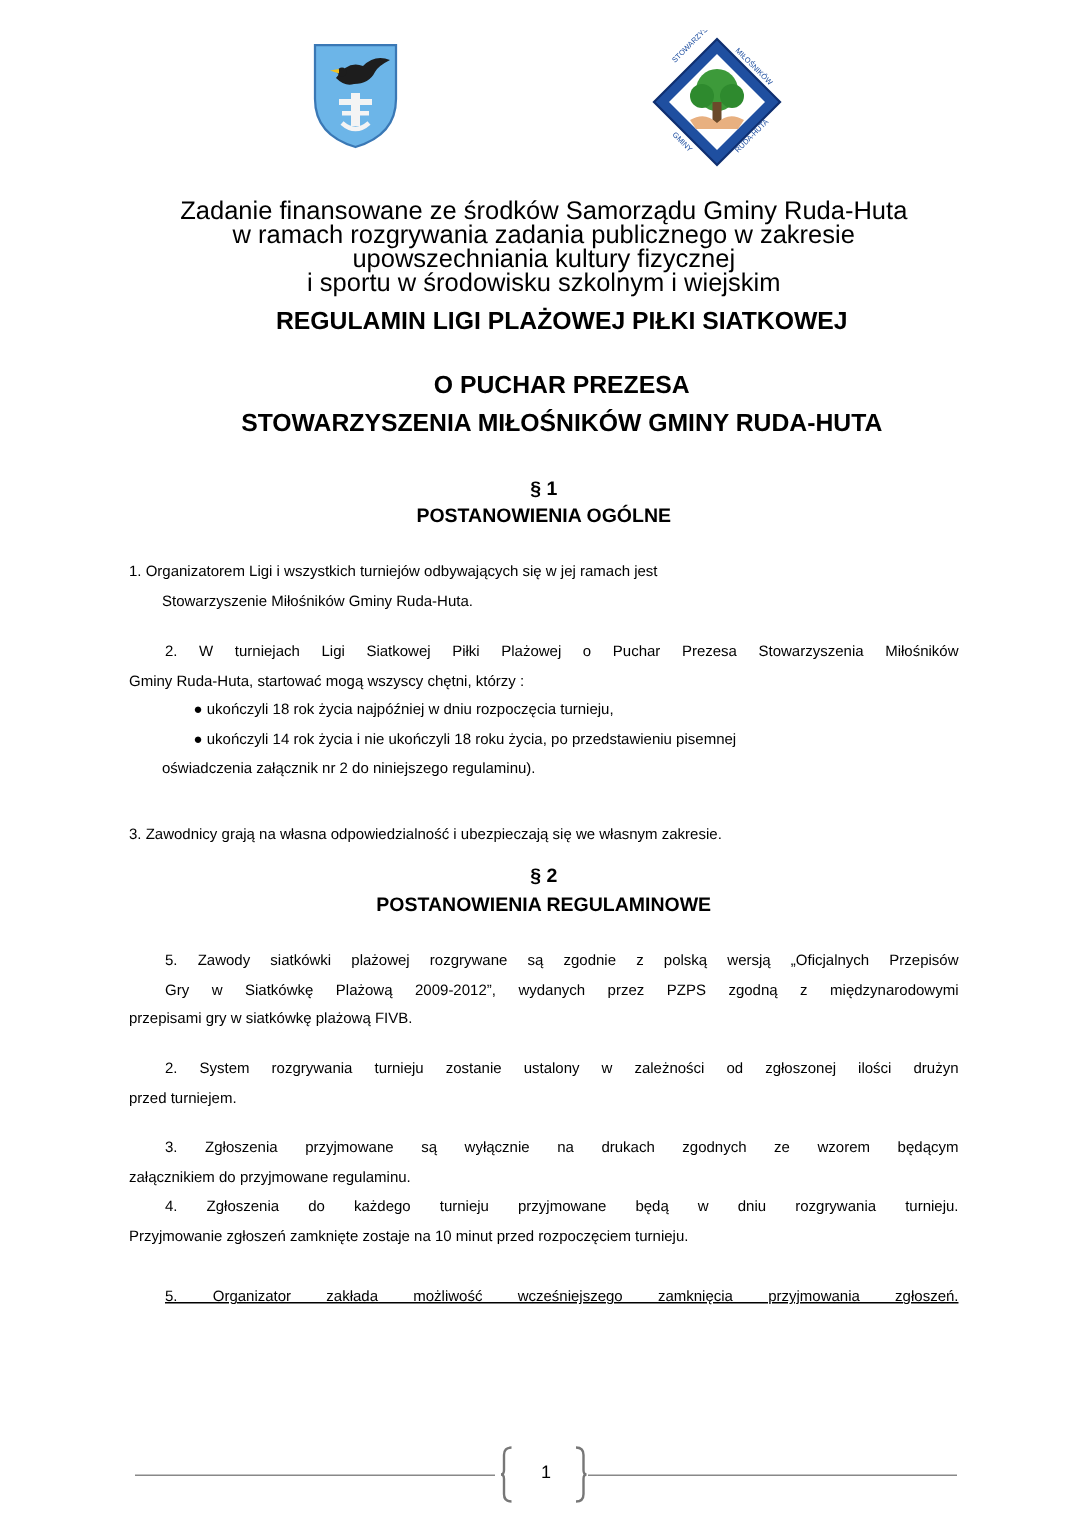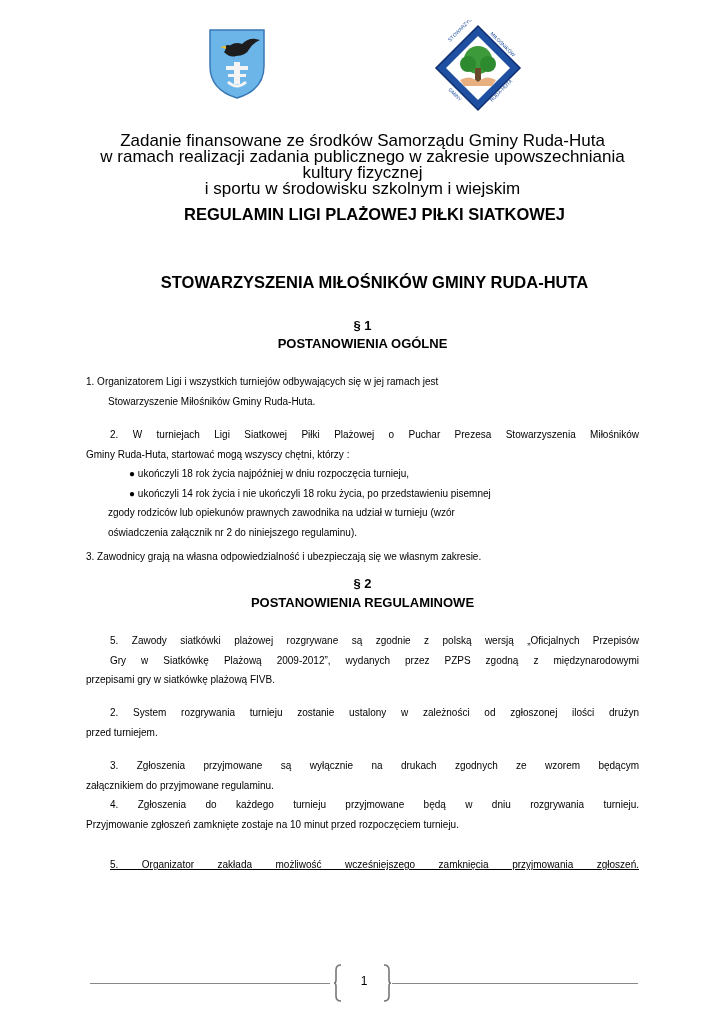--- a/index.html
+++ b/index.html
@@ -55,41 +55,41 @@
     <rect x="45" y="48" width="6" height="16" fill="#6b4a2a"></rect>
     <path d="M30 60 Q40 54 48 62 Q56 54 66 60 L62 66 L34 66 Z" fill="#e8b080"></path>
     <text x="20" y="22" font-size="5" fill="#1f4fa0" transform="rotate(-45 20 22)">STOWARZYSZENIE</text>
     <text x="60" y="14" font-size="5" fill="#1f4fa0" transform="rotate(45 60 14)">MIŁOŚNIKÓW</text>
     <text x="18" y="70" font-size="5" fill="#1f4fa0" transform="rotate(45 18 70)">GMINY</text>
     <text x="62" y="82" font-size="5" fill="#1f4fa0" transform="rotate(-45 62 82)">RUDA-HUTA</text>
   </svg>
 
   <div class="funding">
     <div>Zadanie finansowane ze środków Samorządu Gminy Ruda-Huta</div>
-    <div>w ramach realizacji zadania publicznego w zakresie upowszechniania kultury fizycznej</div>
+    <div>w ramach rozgrywania zadania publicznego w zakresie upowszechniania kultury fizycznej</div>
     <div>i sportu w środowisku szkolnym i wiejskim</div>
   </div>
 
   <div class="title t1">REGULAMIN LIGI PLAŻOWEJ PIŁKI SIATKOWEJ</div>
+  <div class="title t2">O PUCHAR PREZESA</div>
   <div class="title t3">STOWARZYSZENIA MIŁOŚNIKÓW GMINY RUDA-HUTA</div>
 
   <div class="sec" style="top:317px;">§ 1</div>
   <div class="sec" style="top:335px;">POSTANOWIENIA OGÓLNE</div>
 
   <div class="p" style="top:372px;">
     <span class="ln">1.   Organizatorem Ligi i wszystkich turniejów odbywających się  w jej ramach jest</span>
     <span class="ln indent1">Stowarzyszenie Miłośników Gminy Ruda-Huta.</span>
   </div>
 
   <div class="p" style="top:425px;">
     <span class="ln jl">2. W turniejach Ligi Siatkowej Piłki Plażowej o Puchar Prezesa Stowarzyszenia Miłośników</span>
     <span class="ln">Gminy Ruda-Huta,  startować mogą wszyscy chętni, którzy :</span>
     <span class="ln indent2">● ukończyli 18 rok życia najpóźniej w dniu rozpoczęcia turnieju,</span>
     <span class="ln indent2">● ukończyli 14 rok życia i nie ukończyli 18 roku życia, po przedstawieniu pisemnej</span>
-    <span class="ln indent1">zgody rodziców lub opiekunów prawnych zawodnika na udział w turnieju (wzór</span>
     <span class="ln indent1">oświadczenia załącznik nr 2 do niniejszego regulaminu).</span>
   </div>
 
   <div class="p" style="top:547px;">
     <span class="ln">3. Zawodnicy grają na własna odpowiedzialność i ubezpieczają się we własnym zakresie.</span>
   </div>
 
   <div class="sec" style="top:575px;">§ 2</div>
   <div class="sec" style="top:594px;">POSTANOWIENIA REGULAMINOWE</div>
 

